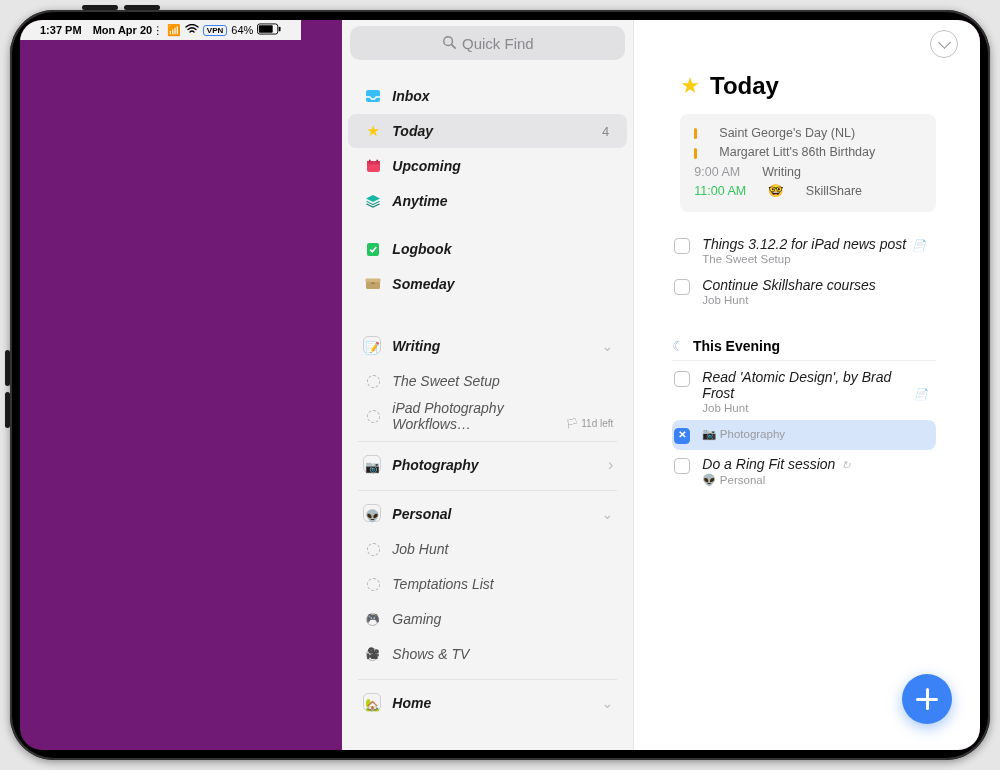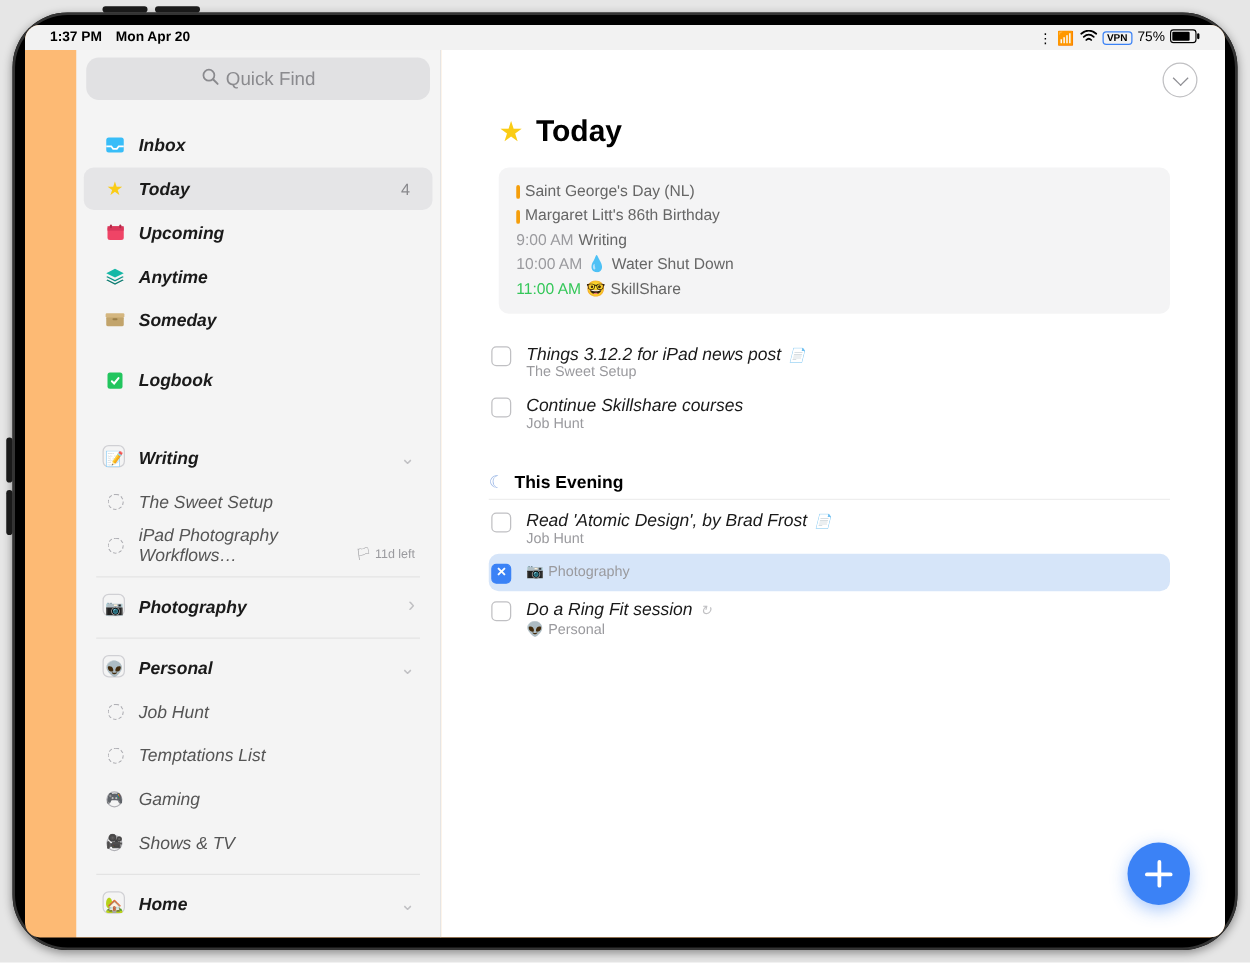--- a/index.html
+++ b/index.html
@@ -7,21 +7,21 @@
   .ipad-frame {
     width: 980px; height: 750px; background:#000; border-radius: 44px; padding: 10px; box-shadow: inset 0 0 0 2px #333, 0 2px 8px rgba(0,0,0,.4);
     position:relative;
   }
   .edge-btn { position:absolute; background:#1a1a1a; border-radius:3px; }
   .eb1 { left:-5px; top:340px; width:5px; height:36px; }
   .eb2 { left:-5px; top:382px; width:5px; height:36px; }
   .eb3 { top:-5px; left:72px; height:5px; width:36px; }
   .eb4 { top:-5px; left:114px; height:5px; width:36px; }
 
-  .screen { width:100%; height:100%; background:#fdba74; border-radius: 12px; overflow:hidden; display:flex; flex-direction:column; }
+  .screen { width:100%; height:100%; background:#701a75; border-radius: 22px; overflow:hidden; display:flex; }
 
   
   .status-bar { height:20px; display:flex; justify-content:space-between; align-items:center; padding:0 20px; font-size:11px; font-weight:600; color:#000; background:#f2f2f2;}
   .status-bar .right { display:flex; align-items:center; gap:4px; font-weight:500;}
   .status-bar .left span+span { margin-left:8px;}
 
   .app { flex:1; display:flex; overflow:hidden;padding-left:41px; }
 
   
   .sidebar { width:292px; background:#f4f4f4; display:flex; flex-direction:column; border-right:1px solid #e5e5e5; }
@@ -46,21 +46,21 @@
   
   .main { flex:1; background:#fff; position:relative; padding:12px 44px 20px 36px; overflow:auto;}
   .top-right { position:absolute; top:10px; right:22px; width:28px;height:28px; border:1.5px solid #c0c0c3; border-radius:50%; display:flex;align-items:center;justify-content:center; color:#8e8e93;}
   .top-right::after { content:""; width:8px;height:8px; border-right:1.5px solid #8e8e93; border-bottom:1.5px solid #8e8e93; transform:rotate(45deg); margin-top:-3px;}
 
   .title-row { display:flex; align-items:center; gap:10px; margin:40px 0 14px 10px;}
   .title-row .star { font-size:22px;}
   .title-row h1 { font-size:24px; font-weight:800; }
 
   .events-box { background:#f4f4f5; border-radius:8px; padding:10px 14px; font-size:12.5px; line-height:1.55; color:#666; margin:0 0 18px 10px;}
-  .events-box .line { display:flex; align-items:center; gap:4px;}
+  .events-box .line { display:flex; align-items:center; gap:22px;}
   .events-box .bar { width:3px; height:11px; border-radius:2px; display:inline-block;}
   .events-box .time { color:#9a9a9e; }
   .events-box .green { color:#34c759; font-weight:500;}
 
   .task { display:flex; align-items:flex-start; padding:6px 8px 6px 2px; border-radius:8px; margin-left:2px;}
   .task .ck { width:16px;height:16px; border:1.5px solid #c0c0c3; border-radius:4px; margin:2px 12px 0 0; flex-shrink:0;}
   .task.completed .ck { background:#3b82f6; border-color:#3b82f6; position:relative;}
   .task.completed .ck::after { content:"✕"; color:#fff; font-size:10px; position:absolute; left:3px; top:0px; font-weight:700;}
   .task .body { flex:1; }
   .task .ttl { font-size:14px; color:#1a1a1a; display:flex; align-items:flex-end; gap:6px;font-style:italic;}
@@ -109,21 +109,21 @@
       </div>
       <div class="right">
         <span>⋮</span>
         <span>📶</span>
         <span>
           <svg width="14" height="10" viewBox="0 0 14 10">
               <path d="M1 3 Q7 -2 13 3 M3 5.5 Q7 2 11 5.5 M5 8 Q7 6 9 8" stroke="#000" stroke-width="1.4" fill="none" stroke-linecap="round"></path>
             </svg>
         </span>
         <span class="vpn">VPN</span>
-        <span>75%</span>
+        <span>64%</span>
         <span>
           <svg class="battery" viewBox="0 0 26 12">
               <rect x="0.5" y="0.5" width="22" height="11" rx="2.5" fill="none" stroke="#000"></rect>
               <rect x="2" y="2" width="15" height="8" rx="1" fill="#000"></rect>
               <rect x="23.5" y="3.5" width="2" height="5" rx="1" fill="#000"></rect>
             </svg>
         </span>
       </div>
     </div>
 
@@ -171,39 +171,39 @@
           <div class="nav-item bold">
             <span class="icon i-stack">
               <svg width="16" height="14" viewBox="0 0 16 14">
                   <path d="M8 1 L15 4.5 L8 8 L1 4.5 Z" fill="#14b8a6"></path>
                   <path d="M2 7 L8 10 L14 7 L15 7.6 L8 11.2 L1 7.6Z" fill="#0f9488"></path>
                   <path d="M2 9.6 L8 12.6 L14 9.6 L15 10.2 L8 13.8 L1 10.2Z" fill="#0b7a70"></path>
                 </svg>
             </span>
             <span class="label">Anytime</span>
           </div>
+          <div class="nav-item bold" style="margin-top:14px;">
+            <span class="icon i-log">
+              <svg width="14" height="15" viewBox="0 0 14 15">
+                  <rect x="1" y="1" width="12" height="13" rx="2" fill="#22c55e"></rect>
+                  <path d="M4.5 8 L6.3 9.8 L9.8 5.5" stroke="#fff" stroke-width="1.6" fill="none" stroke-linecap="round"></path>
+                </svg>
+            </span>
+            <span class="label">Logbook</span>
+          </div>
           <div class="nav-item bold">
             <span class="icon i-box">
               <svg width="16" height="12" viewBox="0 0 16 12">
                   <rect x="1" y="3" width="14" height="8" rx="1.5" fill="#c2a46b"></rect>
                   <rect x="0.5" y="0.5" width="15" height="3.5" rx="1" fill="#d4b67f"></rect>
                   <rect x="6" y="4.5" width="4" height="1.6" rx="0.8" fill="#9b7e48"></rect>
                 </svg>
             </span>
             <span class="label">Someday</span>
           </div>
-          <div class="nav-item bold" style="margin-top:14px;">
-            <span class="icon i-log">
-              <svg width="14" height="15" viewBox="0 0 14 15">
-                  <rect x="1" y="1" width="12" height="13" rx="2" fill="#22c55e"></rect>
-                  <path d="M4.5 8 L6.3 9.8 L9.8 5.5" stroke="#fff" stroke-width="1.6" fill="none" stroke-linecap="round"></path>
-                </svg>
-            </span>
-            <span class="label">Logbook</span>
-          </div>
         </div>
 
         <div class="divider"></div>
 
         <div class="nav-section" id="areas">
             <div class="nav-item bold">
               <span class="icon">
                 <span style="position:relative;"><span style="position:absolute;left:-3px;top:-2px;width:18px;height:18px;border:1.5px solid #d0d0d4;border-radius:5px;"></span><span style="font-size:12px;position:relative;">📝</span></span>
               </span>
               <span class="label">Writing</span>
@@ -296,25 +296,20 @@
             </div>
             <div class="line">
               <span class="bar" style="background:#f59e0b"></span>
               <span>Margaret Litt's 86th Birthday</span>
             </div>
             <div class="line">
               <span class="time">9:00 AM</span>
               <span>Writing</span>
             </div>
             <div class="line">
-              <span class="time">10:00 AM</span>
-              <span>💧</span>
-              <span>Water Shut Down</span>
-            </div>
-            <div class="line">
               <span class="time green">11:00 AM</span>
               <span>🤓</span>
               <span>SkillShare</span>
             </div>
           </div>
 
         <div id="today-tasks">
             <div class="task">
               <span class="ck"></span>
               <div class="body">

